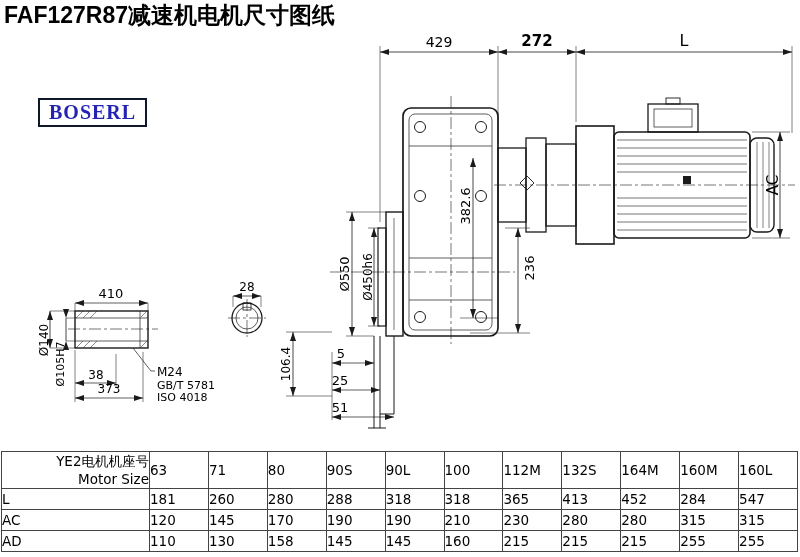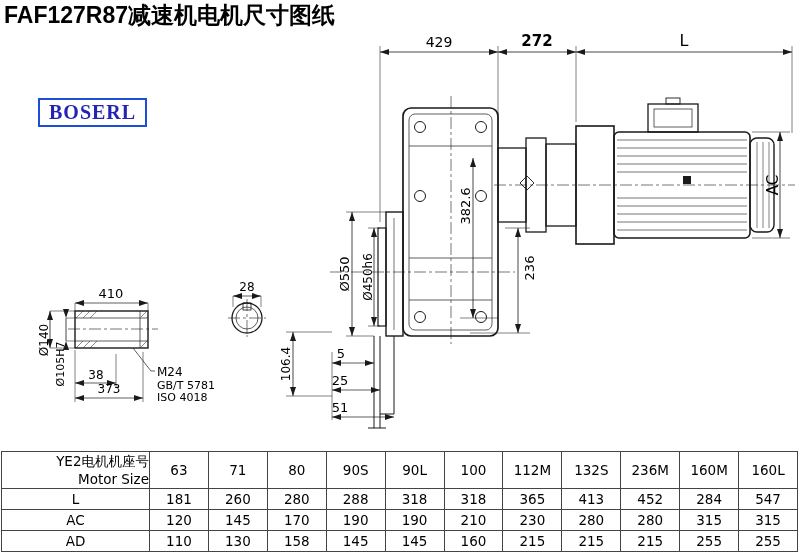--- a/index.html
+++ b/index.html
@@ -1,29 +1,29 @@
 <!DOCTYPE html>
 <html><head>
 <meta charset="utf-8">
 <style>
   html,body{margin:0;padding:0;background:#fff;}
   .page{position:relative;width:800px;height:557px;background:#fff;overflow:hidden;
         font-family:"Liberation Sans",sans-serif;color:#000;}
   .title{position:absolute;top:0;left:4px;margin:0;font-size:23px;font-weight:bold;
          color:#000;white-space:nowrap;font-family:"Liberation Sans",sans-serif;}
-  .logo-box{position:absolute;top:98px;left:38px;border:2px solid #1d4ed8;background:#fff;
+  .logo-box{position:absolute;top:98px;left:38px;border:2px solid #0f172a;background:#fff;
             padding:1px 9px;}
   .logo-text{font-family:"Liberation Serif",serif;font-size:20px;font-weight:bold;
              color:#2323b4;letter-spacing:1px;}
   .drawing{position:absolute;top:0;left:0;}
   .drawing text{font-family:"DejaVu Sans",sans-serif;fill:#000;}
   .cl{stroke-dasharray:12 3 3 3;stroke-width:0.6;}
   .size-table{position:absolute;top:451px;left:1px;width:797px;border-collapse:collapse;
               table-layout:fixed;font-family:"DejaVu Sans",sans-serif;font-size:13.5px;}
-  .size-table th,.size-table td{border:1px solid #444;text-align:center;padding:0;
+  .size-table th,.size-table td{border:1px solid #444;text-align:left;padding:0;
               font-weight:normal;height:20px;}
   .size-table th.first{text-align:right;padding-left:7px;line-height:18px;}
 </style>
 </head>
 <body>
 
 <div class="page">
 
   <h1 class="title">FAF127R87减速机电机尺寸图纸</h1>
 
@@ -246,21 +246,21 @@
         <div>Motor Size</div>
       </th>
       <th>63</th>
       <th>71</th>
       <th>80</th>
       <th>90S</th>
       <th>90L</th>
       <th>100</th>
       <th>112M</th>
       <th>132S</th>
-      <th>236M</th>
+      <th>164M</th>
       <th>160M</th>
       <th>160L</th>
     </tr>
     <tr>
       <td>L</td>
       <td>181</td>
       <td>260</td>
       <td>280</td>
       <td>288</td>
       <td>318</td>

